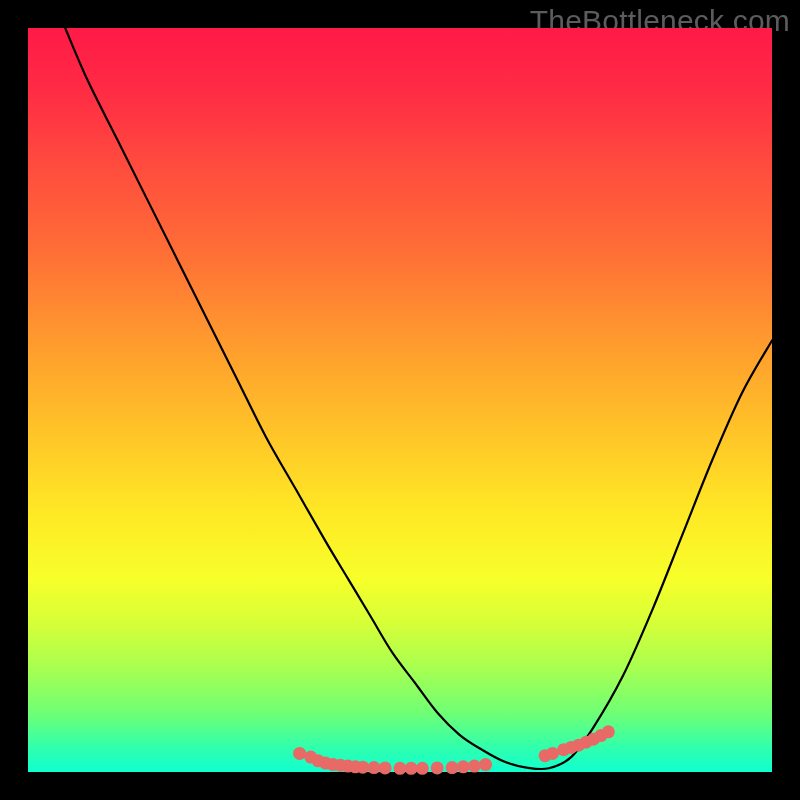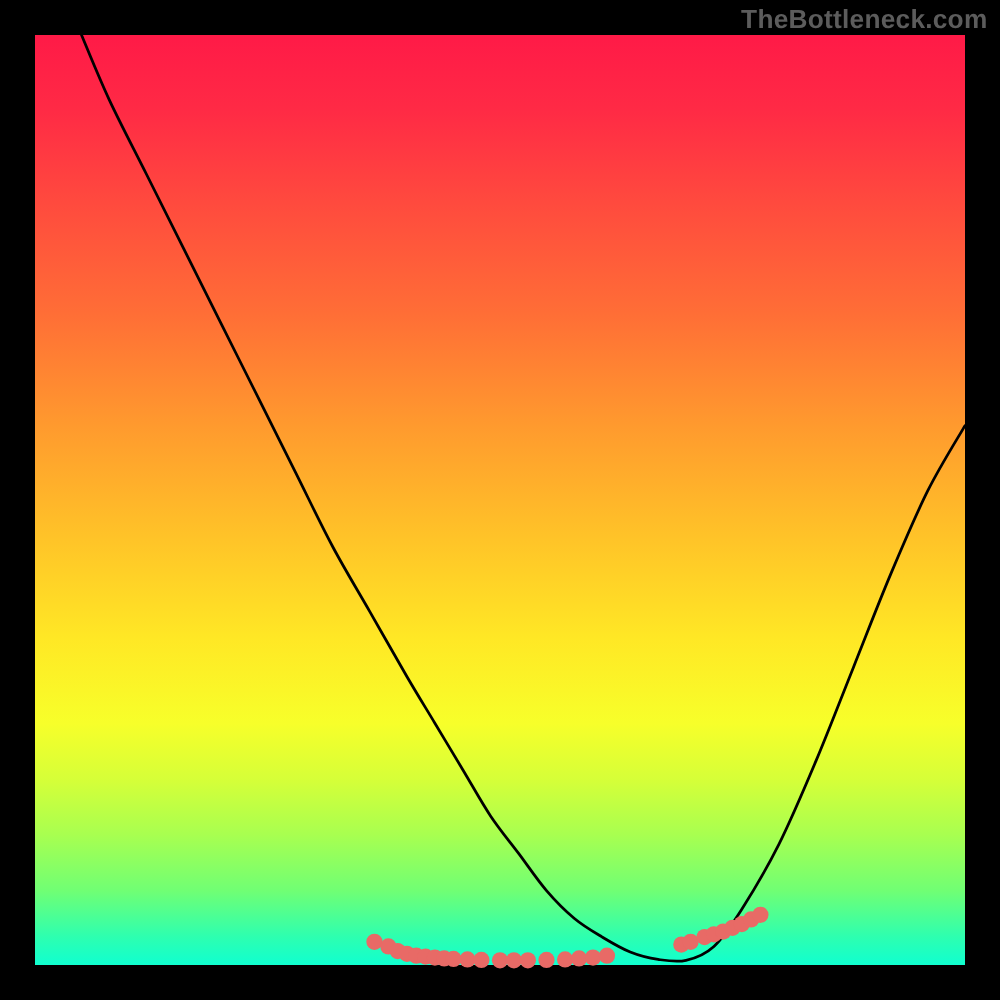--- a/index.html
+++ b/index.html
@@ -40,22 +40,22 @@
       #70ff74 92%,
       #2dffb0 97%,
       #10ffd0 100%
     );
   }
   .watermark {
     position: absolute;
     top: 4px;
     right: 10px;
     color: #5c5c5c;
-    font-size: 21px;
-    font-weight: 700;
+    font-size: 30px;
+    font-weight: 400;
     letter-spacing: 0.2px;
     user-select: none;
   }
   svg.curve {
     position: absolute;
     left: 0;
     top: 0;
     width: 744px;
     height: 744px;
     overflow: visible;

